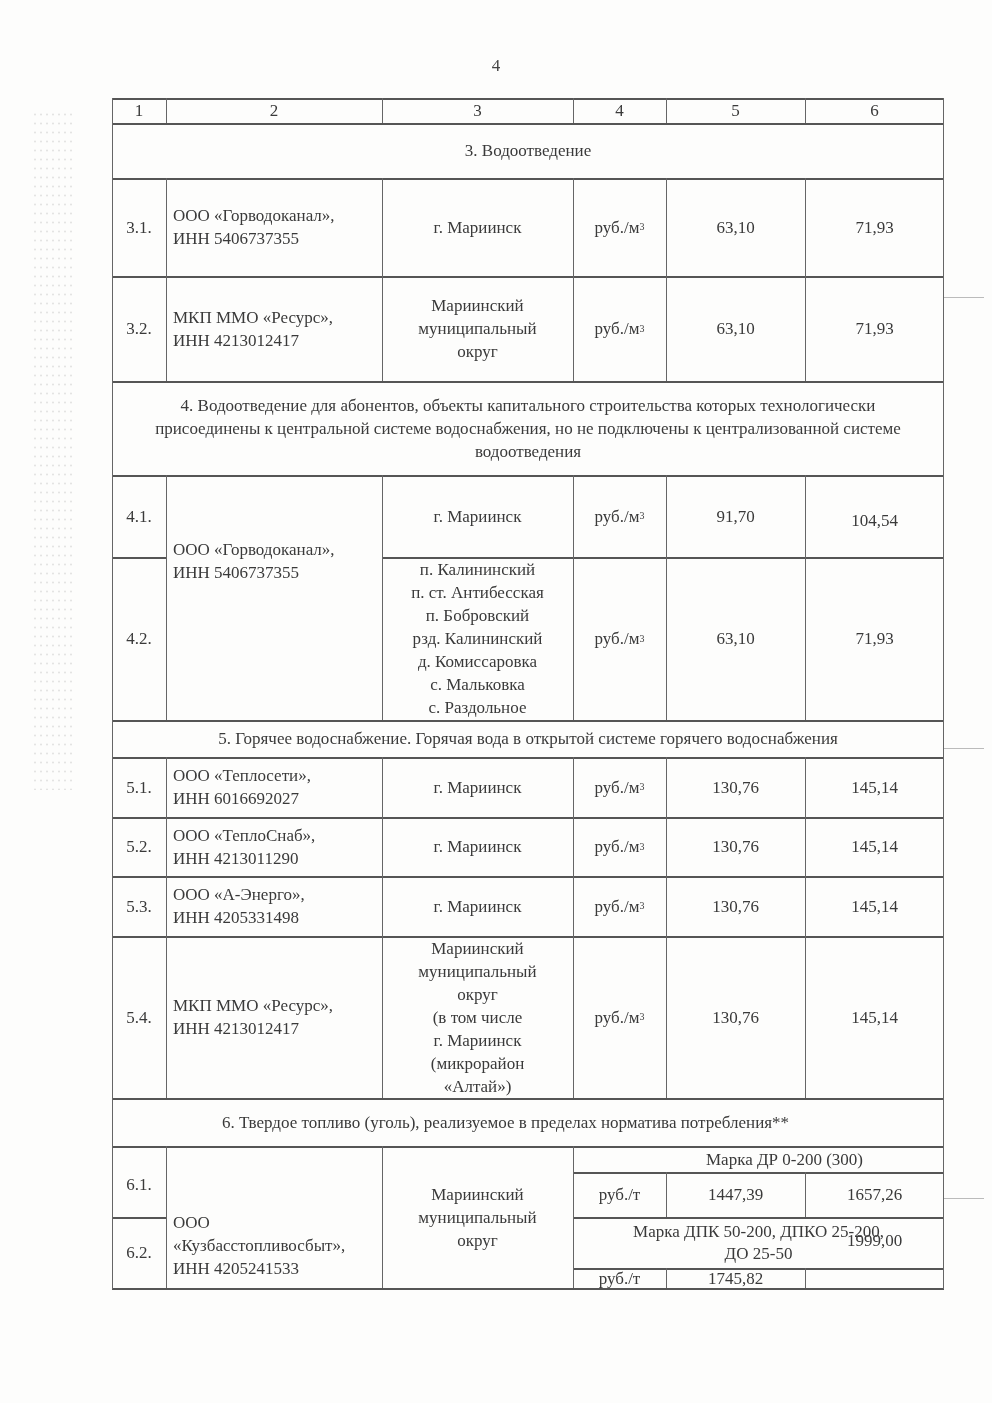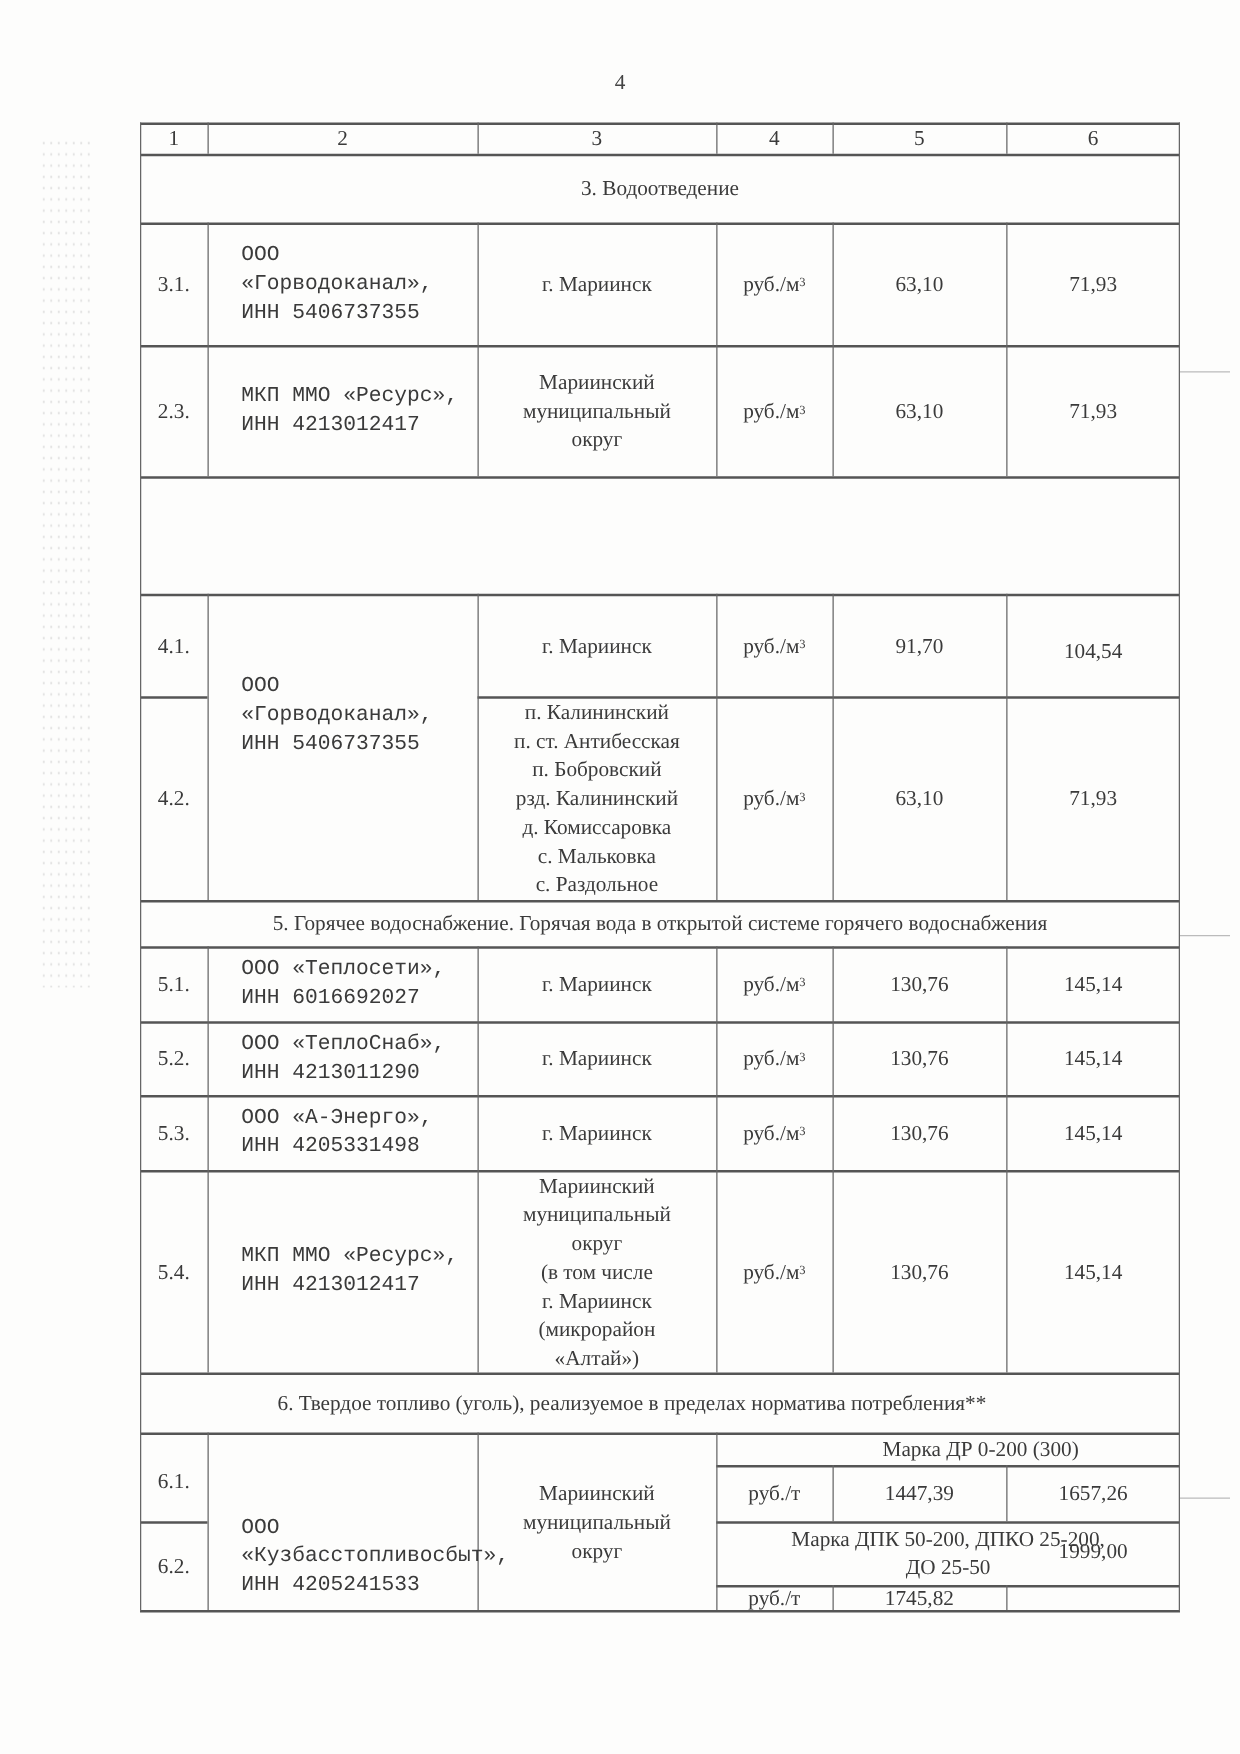--- a/index.html
+++ b/index.html
@@ -9,21 +9,21 @@
     font-family:"Liberation Serif", "DejaVu Serif", serif;
     color:#333;
   }
   .page-num { position:absolute; left:0; width:992px; top:56px; text-align:center; font-size:17px; color:#444; }
   .scan-dots { position:absolute; left:32px; top:110px; width:40px; height:680px;
     background-image: radial-gradient(#cfcfcf 0.7px, transparent 0.9px);
     background-size:6px 9px; opacity:.55; }
   .tbl { position:absolute; left:112px; top:98px; width:832px; height:1191px; }
   .cell { position:absolute; box-sizing:border-box; display:flex; align-items:center; justify-content:center;
     text-align:center; font-size:17px; line-height:23px; color:#3a3a3a; }
-  .cell.left { justify-content:flex-start; text-align:left; padding-left:27px;font-family:Liberation Mono, monospace; }
+  .cell.left { justify-content:flex-start; text-align:left; padding-left:7px; }
   .hl { position:absolute; height:1.5px; background:#555; }
   .vl { position:absolute; width:1.2px; background:#666; }
   sup { font-size:10px; line-height:0; vertical-align:super; }
   .multiline { white-space:pre-line; }
   .section { font-size:17px;border-radius:20px; }
   .margin-mark { position:absolute; height:1px; background:#bbb; }
 </style>
 </head>
 <body>
 
@@ -101,33 +101,34 @@
   <div class="cell left multiline" style="left:54px;top:80px;width:216px;height:98px">ООО «Горводоканал»,
 ИНН  5406737355</div>
   <div class="cell" style="left:270px;top:80px;width:191px;height:98px">г. Мариинск</div>
   <div class="cell" style="left:461px;top:80px;width:93px;height:98px">
       <span>руб./м</span>
       <sup>3</sup>
     </div>
   <div class="cell" style="left:554px;top:80px;width:139px;height:98px">63,10</div>
   <div class="cell" style="left:693px;top:80px;width:139px;height:98px">71,93</div>
 
-  <div class="cell" style="left:0;top:178px;width:54px;height:105px">2.3.</div>
+  <div class="cell" style="left:0;top:178px;width:54px;height:105px">3.2.</div>
   <div class="cell left multiline" style="left:54px;top:178px;width:216px;height:105px">МКП ММО «Ресурс»,
 ИНН  4213012417</div>
   <div class="cell multiline" style="left:270px;top:178px;width:191px;height:105px">Мариинский
 муниципальный
 округ</div>
   <div class="cell" style="left:461px;top:178px;width:93px;height:105px">
       <span>руб./м</span>
       <sup>3</sup>
     </div>
   <div class="cell" style="left:554px;top:178px;width:139px;height:105px">63,10</div>
   <div class="cell" style="left:693px;top:178px;width:139px;height:105px">71,93</div>
 
+  <div class="cell section" style="left:14px;top:283px;width:804px;height:94px">4. Водоотведение для абонентов, объекты капитального строительства которых технологически присоединены к центральной системе водоснабжения, но не подключены к централизованной системе водоотведения</div>
 
   <div class="cell" style="left:0;top:377px;width:54px;height:82px">4.1.</div>
   <div class="cell left multiline" style="left:54px;top:440px;width:216px;height:110px;align-items:flex-start">ООО «Горводоканал»,
 ИНН  5406737355</div>
   <div class="cell" style="left:270px;top:377px;width:191px;height:82px">г. Мариинск</div>
   <div class="cell" style="left:461px;top:377px;width:93px;height:82px">
       <span>руб./м</span>
       <sup>3</sup>
     </div>
   <div class="cell" style="left:554px;top:377px;width:139px;height:82px">91,70</div>

